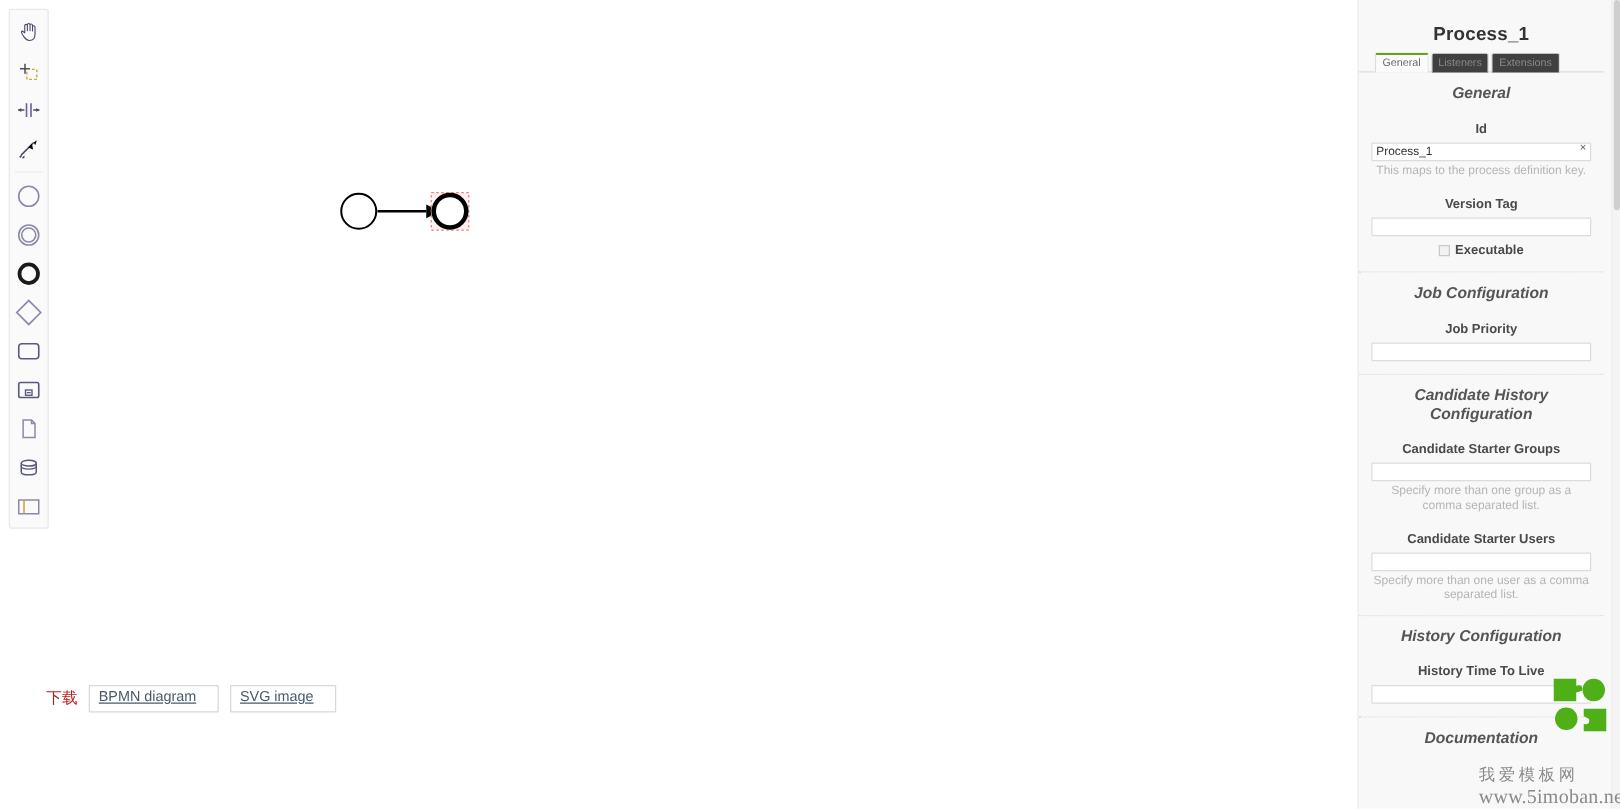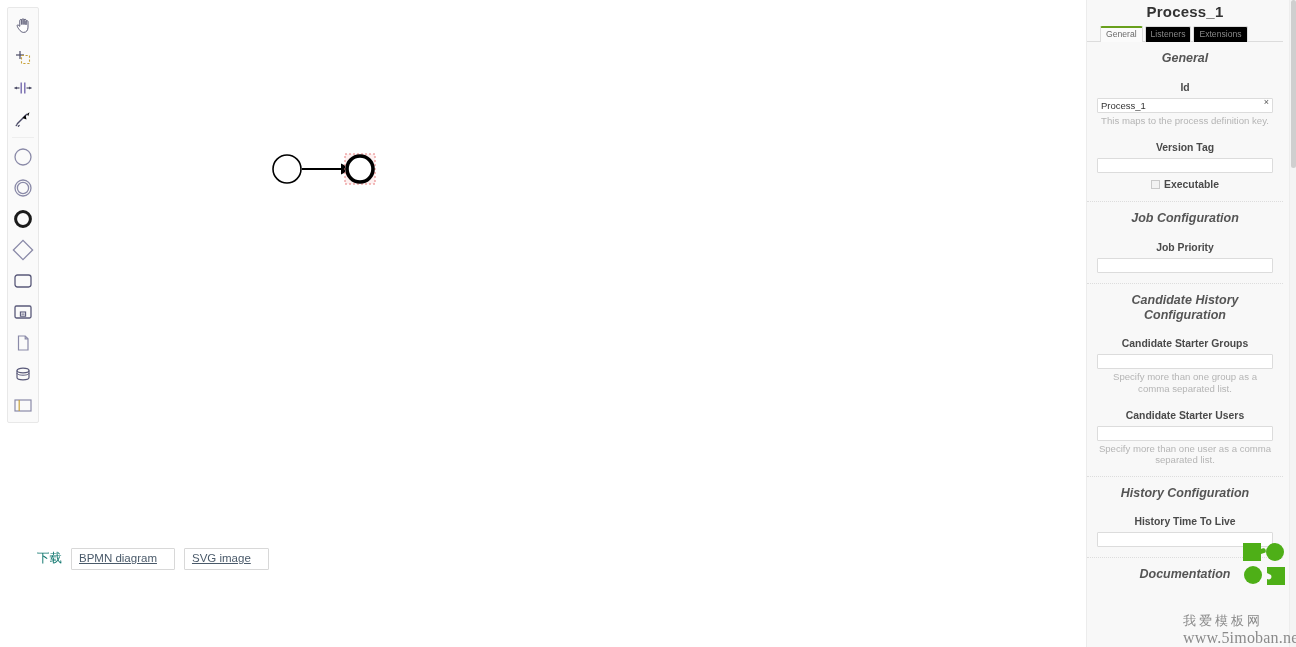--- a/index.html
+++ b/index.html
@@ -44,21 +44,21 @@
 
   
   #diagram { position: absolute; left: 0; top: 0; }
 
   
   #downloads {
     position: absolute; left: 37px; top: 548px;
     display: flex; align-items: center; gap: 9px;
     font-size: 12px; color: #333333;
   }
-  #dl-label { font-size: 12.5px; color: #0f766e; }
+  #dl-label { font-size: 12.5px; color: #b91c1c; }
   .dl-btn {
     border: 1px solid #d8d8d8;
     background: #ffffff;
     padding: 3px 17px 4px 7px;
     font-size: 11.5px;
     color: #4a5a6a;
     text-decoration: underline;
     cursor: pointer;
     border-radius: 1px;
     font-family: "Liberation Sans", sans-serif;
@@ -71,21 +71,21 @@
     width: 210px; height: 647px;
     background: #f8f8f8;
     border-left: 1px solid #ececec;
     overflow: hidden;
   }
   #props-scroll {
     position: absolute; left: 0; top: 0;
     width: 210px; height: 647px;
     overflow: hidden;
   }
-  #props-inner { width: 196px; padding: 0 0 0 0; }
+  #props-inner { width: 196px; padding: 16px 0 0 0; }
 
   #panel-title {
     text-align: center;
     font-size: 15px;
     font-weight: bold;
     color: #333333;
     padding: 3px 0 5px 0;
     letter-spacing: 0.2px;
   }
 
@@ -94,21 +94,21 @@
     display: flex;
     padding-left: 13px;
     gap: 2px;
     border-bottom: 1px solid #dcdcdc;
     height: 17px;
     align-items: flex-end;
   }
   .tab {
     font-size: 8.6px;
     color: #8a8a8a;
-    background: #000000;
+    background: #404040;
     border: 1px solid #dcdcdc;
     border-bottom: none;
     padding: 2px 5px 2px 5px;
     cursor: pointer;
     line-height: 1.25;
     border-radius: 2px 2px 0 0;
     position: relative;
     top: 1px;
   }
   .tab.active {

